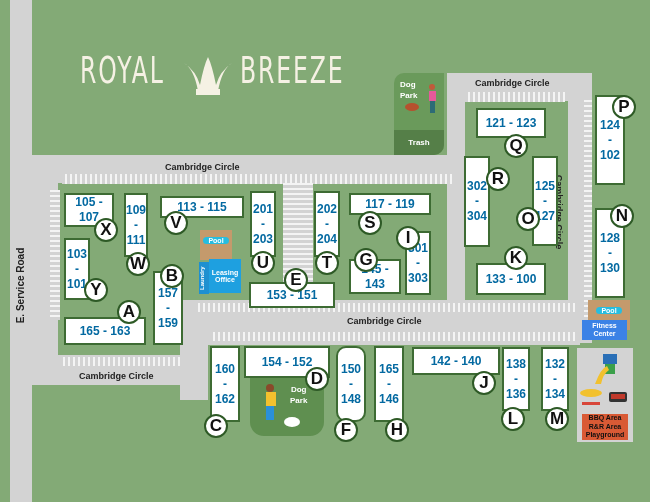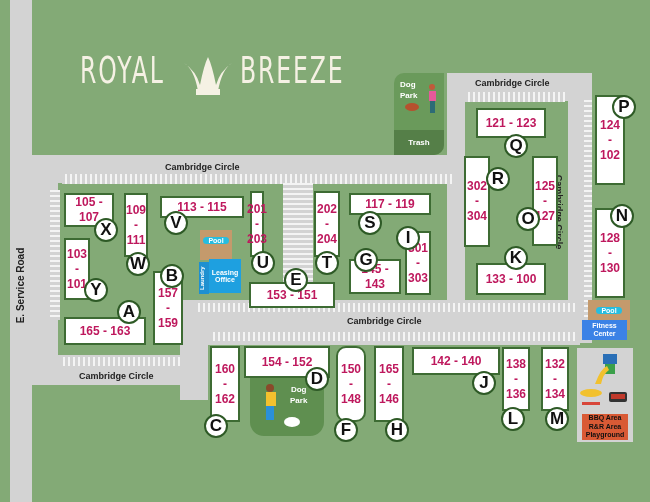--- a/index.html
+++ b/index.html
@@ -4,21 +4,21 @@
 <style>
   html, body { margin:0; padding:0; }
   body { width:650px; height:502px; position:relative; overflow:hidden;
          background:#83aa76; font-family:"Liberation Sans", sans-serif; }
   .abs { position:absolute; }
   .road { position:absolute; background:#d3d3d3; }
   .park { position:absolute; background:repeating-linear-gradient(90deg,#d3d3d3 0 3px,#f4f4f4 3px 5px); }
   .parkv { position:absolute; background:repeating-linear-gradient(0deg,#d3d3d3 0 3px,#f4f4f4 3px 5px); }
   .bldg { position:absolute; background:#fff; border:2px solid #3d6b33; box-sizing:border-box;
           display:flex; align-items:center; justify-content:center; text-align:center;
-          font-weight:bold; font-size:12px; color:#be185d; white-space:pre-line; line-height:15px; }
+          font-weight:bold; font-size:12px; color:#0369a1; white-space:pre-line; line-height:15px; }
   .tag { position:absolute; width:24px; height:24px; border-radius:50%; background:#fff;
          border:2px solid #2e5a26; box-sizing:border-box; display:flex; align-items:center;
          justify-content:center; font-weight:bold; font-size:17px; color:#111; }
   .streetlbl { position:absolute; font-weight:bold; font-size:9px; color:#222; white-space:nowrap; }
   .logo { position:absolute; color:#f5f1e4; font-family:"DejaVu Sans", sans-serif; font-size:38px;
           letter-spacing:3px; transform:scaleX(0.62); transform-origin:left top; font-weight:normal; }
 </style>
 </head>
 <body>
 
@@ -118,21 +118,21 @@
 -
 111</div>
 <div class="bldg" style="left:160px;top:196px;width:84px;height:22px;">113 - 115</div>
 <div class="bldg" style="left:64px;top:238px;width:26px;height:62px;">103
 -
 101</div>
 <div class="bldg" style="left:64px;top:317px;width:82px;height:28px;">165 - 163</div>
 <div class="bldg" style="left:153px;top:271px;width:30px;height:74px;">157
 -
 159</div>
-<div class="bldg" style="left:250px;top:191px;width:14px;height:66px;">201
+<div class="bldg" style="left:250px;top:191px;width:26px;height:66px;">201
 -
 203</div>
 <div class="bldg" style="left:314px;top:191px;width:26px;height:66px;">202
 -
 204</div>
 <div class="bldg" style="left:249px;top:282px;width:86px;height:26px;">153 - 151</div>
 <div class="bldg" style="left:349px;top:193px;width:82px;height:22px;">117 - 119</div>
 <div class="bldg" style="left:349px;top:259px;width:52px;height:35px;">145 - 143</div>
 <div class="bldg" style="left:405px;top:231px;width:26px;height:64px;">301
 -

